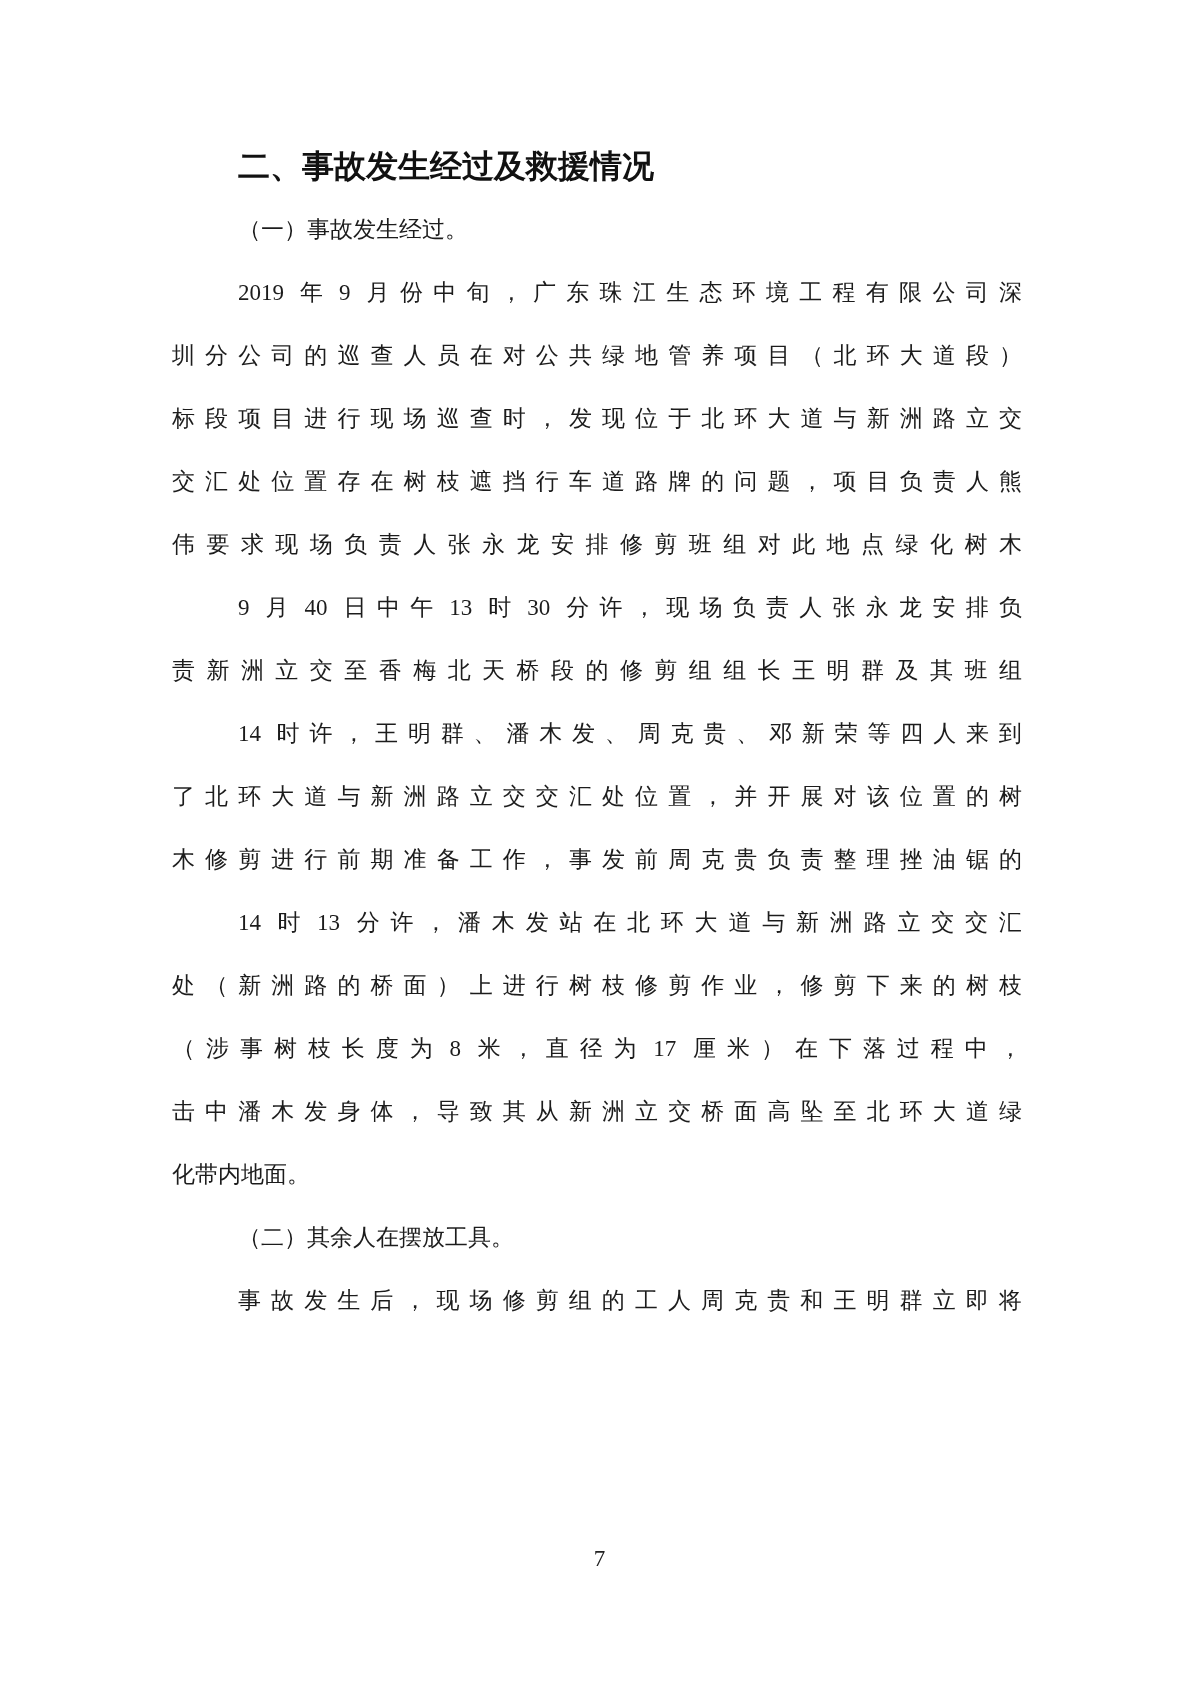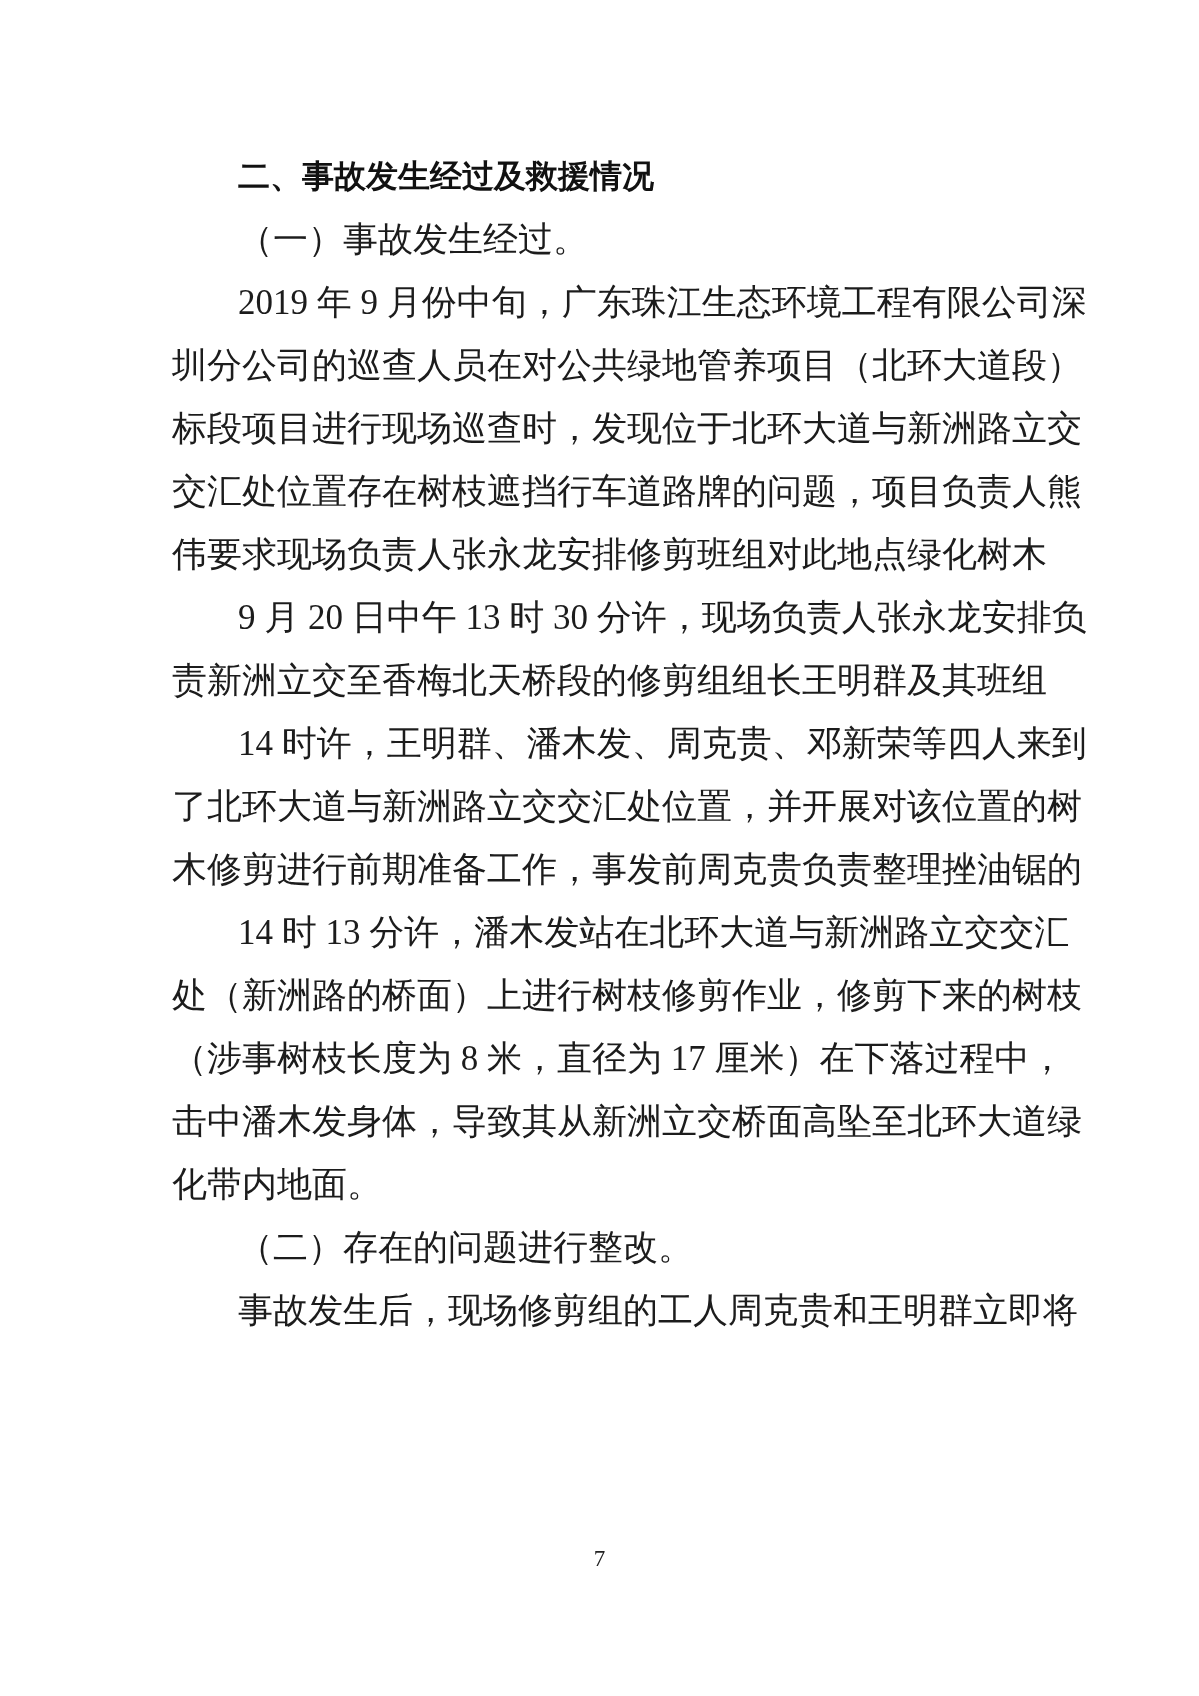--- a/index.html
+++ b/index.html
@@ -12,38 +12,38 @@
     width: 1199px;
     height: 1696px;
     background: #ffffff;
     overflow: hidden;
     font-family: "Liberation Serif", "DejaVu Serif", serif;
     color: #1c1c1c;
   }
   .content {
     position: absolute;
     left: 172px;
-    top: 145px;
+    top: 135px;
     width: 850px;
   }
   .heading {
     margin: 0;
     height: 63px;
     line-height: 63px;
     font-size: 32px;
     font-weight: 700;
     font-family: "Liberation Sans", "DejaVu Sans", sans-serif;
     color: #111111;
     text-indent: 66px;
     white-space: pre;
   }
   .line {
     height: 63px;
     line-height: 63px;
-    font-size: 35px;
+    font-size: 23px;
     white-space: pre;
     text-align: justify;
     text-justify: inter-character;
     text-align-last: left;
   }
   .line.indent {
     text-indent: 66px;
   }
   
   .line.fill {
@@ -76,28 +76,28 @@
 <div class="page">
   <div class="content">
     <h1 class="heading">二、事故发生经过及救援情况</h1>
     <div>
         <div class="line indent">（一）事故发生经过。</div>
         <div class="line fill indent"><span>2019 </span><span>年</span><span> 9 </span><span>月</span><span>份</span><span>中</span><span>旬</span><span>，</span><span>广</span><span>东</span><span>珠</span><span>江</span><span>生</span><span>态</span><span>环</span><span>境</span><span>工</span><span>程</span><span>有</span><span>限</span><span>公</span><span>司</span><span>深</span></div>
         <div class="line fill"><span>圳</span><span>分</span><span>公</span><span>司</span><span>的</span><span>巡</span><span>查</span><span>人</span><span>员</span><span>在</span><span>对</span><span>公</span><span>共</span><span>绿</span><span>地</span><span>管</span><span>养</span><span>项</span><span>目</span><span>（</span><span>北</span><span>环</span><span>大</span><span>道</span><span>段</span><span>）</span></div>
         <div class="line fill"><span>标</span><span>段</span><span>项</span><span>目</span><span>进</span><span>行</span><span>现</span><span>场</span><span>巡</span><span>查</span><span>时</span><span>，</span><span>发</span><span>现</span><span>位</span><span>于</span><span>北</span><span>环</span><span>大</span><span>道</span><span>与</span><span>新</span><span>洲</span><span>路</span><span>立</span><span>交</span></div>
         <div class="line fill"><span>交</span><span>汇</span><span>处</span><span>位</span><span>置</span><span>存</span><span>在</span><span>树</span><span>枝</span><span>遮</span><span>挡</span><span>行</span><span>车</span><span>道</span><span>路</span><span>牌</span><span>的</span><span>问</span><span>题</span><span>，</span><span>项</span><span>目</span><span>负</span><span>责</span><span>人</span><span>熊</span></div>
         <div class="line fill"><span>伟</span><span>要</span><span>求</span><span>现</span><span>场</span><span>负</span><span>责</span><span>人</span><span>张</span><span>永</span><span>龙</span><span>安</span><span>排</span><span>修</span><span>剪</span><span>班</span><span>组</span><span>对</span><span>此</span><span>地</span><span>点</span><span>绿</span><span>化</span><span>树</span><span>木</span></div>
-        <div class="line fill indent"><span>9 </span><span>月</span><span> 20 </span><span>日</span><span>中</span><span>午</span><span> 13 </span><span>时</span><span> 30 </span><span>分</span><span>许</span><span>，</span><span>现</span><span>场</span><span>负</span><span>责</span><span>人</span><span>张</span><span>永</span><span>龙</span><span>安</span><span>排</span><span>负</span></div>
+        <div class="line fill indent"><span>9 </span><span>月</span><span> 40 </span><span>日</span><span>中</span><span>午</span><span> 13 </span><span>时</span><span> 30 </span><span>分</span><span>许</span><span>，</span><span>现</span><span>场</span><span>负</span><span>责</span><span>人</span><span>张</span><span>永</span><span>龙</span><span>安</span><span>排</span><span>负</span></div>
         <div class="line fill"><span>责</span><span>新</span><span>洲</span><span>立</span><span>交</span><span>至</span><span>香</span><span>梅</span><span>北</span><span>天</span><span>桥</span><span>段</span><span>的</span><span>修</span><span>剪</span><span>组</span><span>组</span><span>长</span><span>王</span><span>明</span><span>群</span><span>及</span><span>其</span><span>班</span><span>组</span></div>
         <div class="line fill indent"><span>14 </span><span>时</span><span>许</span><span>，</span><span>王</span><span>明</span><span>群</span><span>、</span><span>潘</span><span>木</span><span>发</span><span>、</span><span>周</span><span>克</span><span>贵</span><span>、</span><span>邓</span><span>新</span><span>荣</span><span>等</span><span>四</span><span>人</span><span>来</span><span>到</span></div>
         <div class="line fill"><span>了</span><span>北</span><span>环</span><span>大</span><span>道</span><span>与</span><span>新</span><span>洲</span><span>路</span><span>立</span><span>交</span><span>交</span><span>汇</span><span>处</span><span>位</span><span>置</span><span>，</span><span>并</span><span>开</span><span>展</span><span>对</span><span>该</span><span>位</span><span>置</span><span>的</span><span>树</span></div>
         <div class="line fill"><span>木</span><span>修</span><span>剪</span><span>进</span><span>行</span><span>前</span><span>期</span><span>准</span><span>备</span><span>工</span><span>作</span><span>，</span><span>事</span><span>发</span><span>前</span><span>周</span><span>克</span><span>贵</span><span>负</span><span>责</span><span>整</span><span>理</span><span>挫</span><span>油</span><span>锯</span><span>的</span></div>
         <div class="line fill indent"><span>14 </span><span>时</span><span> 13 </span><span>分</span><span>许</span><span>，</span><span>潘</span><span>木</span><span>发</span><span>站</span><span>在</span><span>北</span><span>环</span><span>大</span><span>道</span><span>与</span><span>新</span><span>洲</span><span>路</span><span>立</span><span>交</span><span>交</span><span>汇</span></div>
         <div class="line fill"><span>处</span><span>（</span><span>新</span><span>洲</span><span>路</span><span>的</span><span>桥</span><span>面</span><span>）</span><span>上</span><span>进</span><span>行</span><span>树</span><span>枝</span><span>修</span><span>剪</span><span>作</span><span>业</span><span>，</span><span>修</span><span>剪</span><span>下</span><span>来</span><span>的</span><span>树</span><span>枝</span></div>
         <div class="line fill"><span>（</span><span>涉</span><span>事</span><span>树</span><span>枝</span><span>长</span><span>度</span><span>为</span><span> 8 </span><span>米</span><span>，</span><span>直</span><span>径</span><span>为</span><span> 17 </span><span>厘</span><span>米</span><span>）</span><span>在</span><span>下</span><span>落</span><span>过</span><span>程</span><span>中</span><span>，</span></div>
         <div class="line fill"><span>击</span><span>中</span><span>潘</span><span>木</span><span>发</span><span>身</span><span>体</span><span>，</span><span>导</span><span>致</span><span>其</span><span>从</span><span>新</span><span>洲</span><span>立</span><span>交</span><span>桥</span><span>面</span><span>高</span><span>坠</span><span>至</span><span>北</span><span>环</span><span>大</span><span>道</span><span>绿</span></div>
         <div class="line">化带内地面。</div>
-        <div class="line indent">（二）存在的问题进行整改。</div>
+        <div class="line indent">（二）其余人在摆放工具。</div>
         <div class="line fill indent"><span>事</span><span>故</span><span>发</span><span>生</span><span>后</span><span>，</span><span>现</span><span>场</span><span>修</span><span>剪</span><span>组</span><span>的</span><span>工</span><span>人</span><span>周</span><span>克</span><span>贵</span><span>和</span><span>王</span><span>明</span><span>群</span><span>立</span><span>即</span><span>将</span></div>
       </div>
   </div>
   <div class="pageno">7</div>
 </div>
 
 </body></html>

